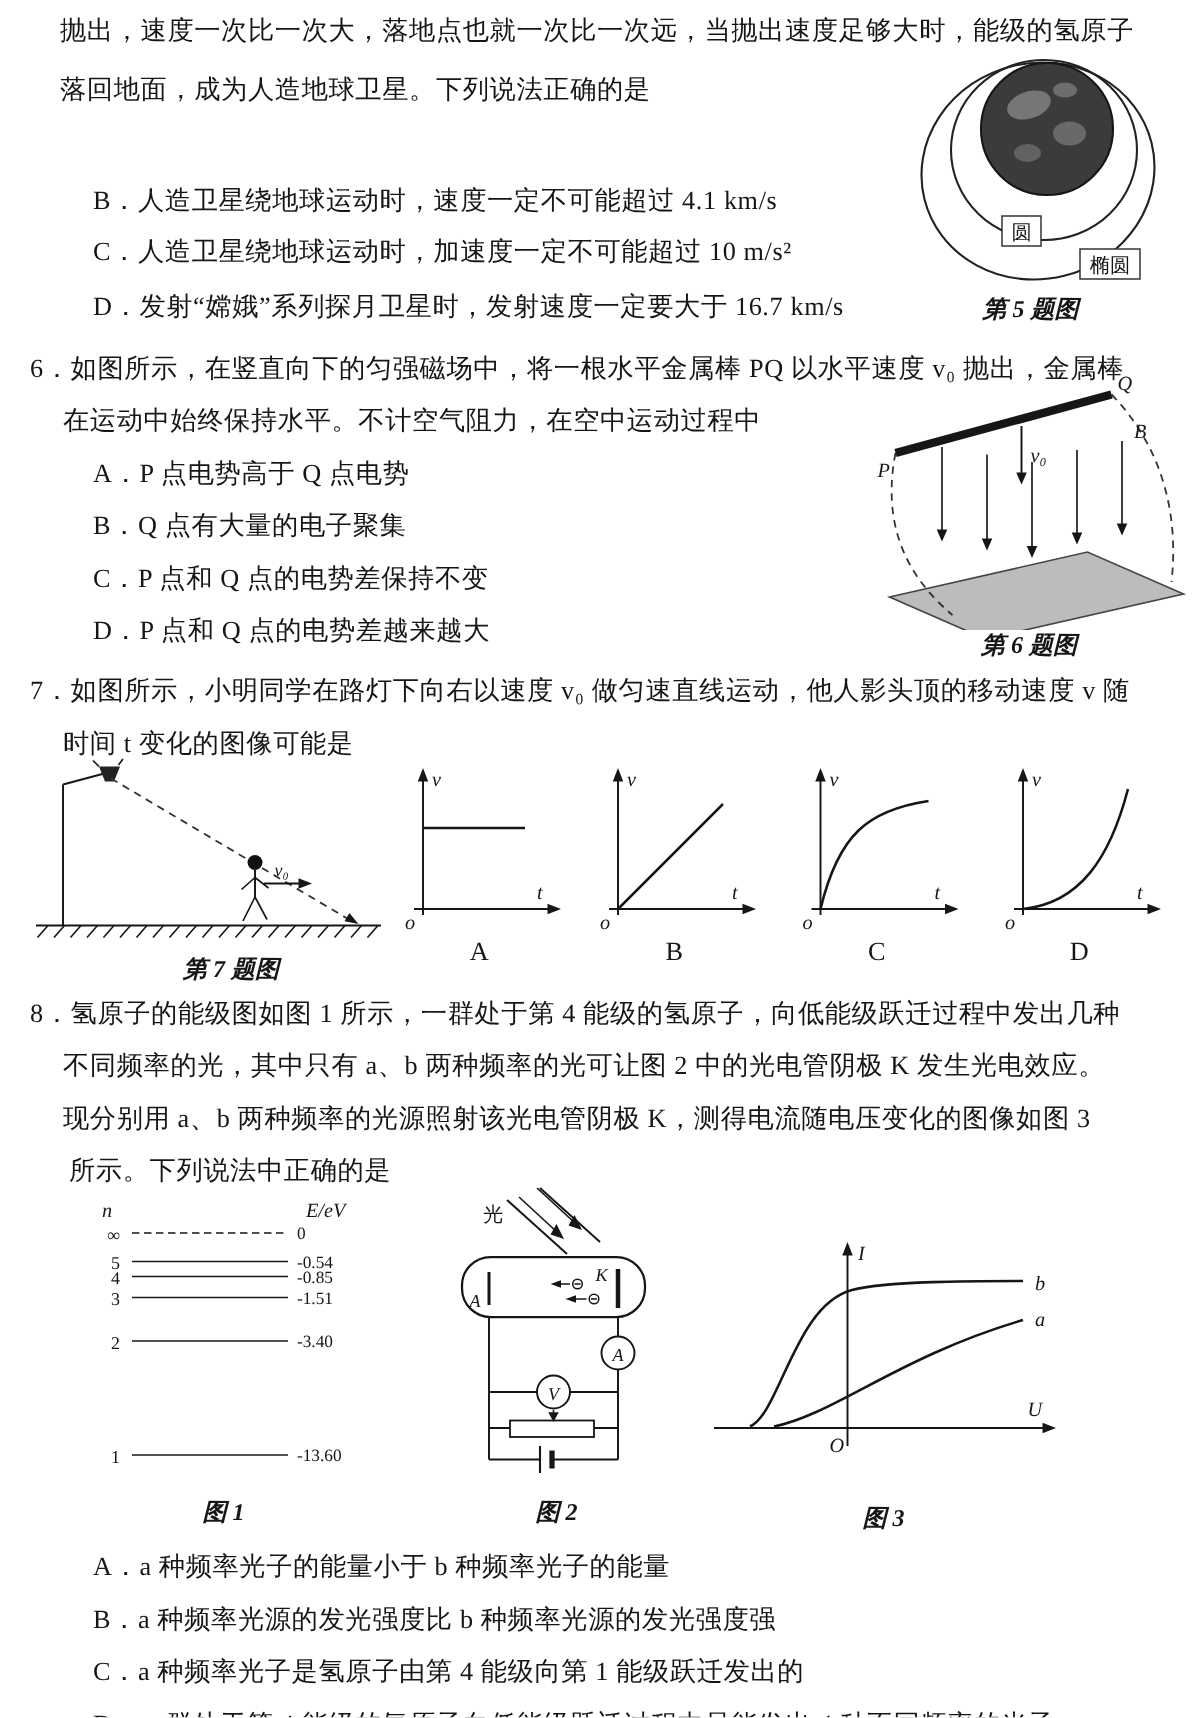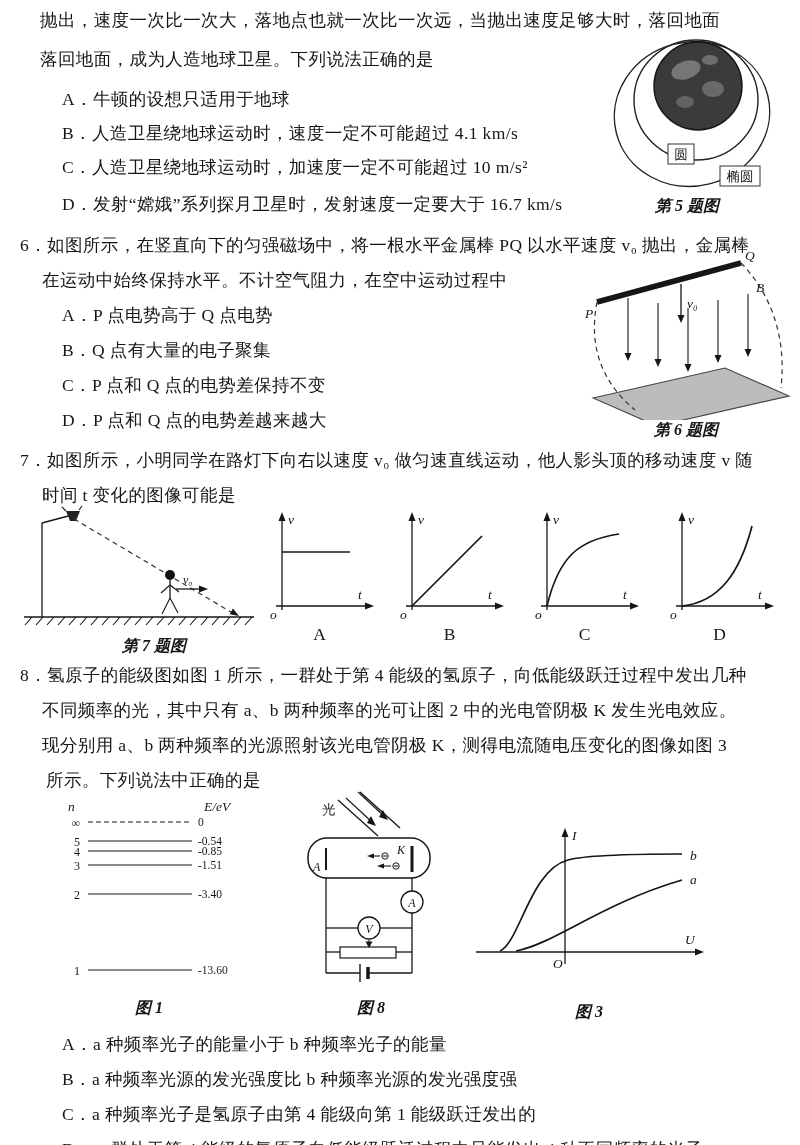--- a/index.html
+++ b/index.html
@@ -22,23 +22,22 @@
   .curve { stroke:#161616; stroke-width:1.7; fill:none; }
   .dash  { stroke:#333333; stroke-width:1.2; fill:none; stroke-dasharray:5 4; }
   .orbit { stroke:#222222; stroke-width:1.4; fill:none; }
   .ah    { fill:#161616; stroke:none; }
 </style>
 </head>
 <body>
 
 <div id="page">
 
-  <div class="t" style="left:40px; top:8px">抛出，速度一次比一次大，落地点也就一次比一次远，当抛出速度足够大时，落回地面</div>
+  <div class="t" style="left:40px; top:8px">抛出，速度一次比一次大，落地点也就一次比一次远，当抛出速度足够大时，能级的氢原子</div>
   <div class="t" style="left:40px; top:47px">落回地面，成为人造地球卫星。下列说法正确的是</div>
-  <div class="t" style="left:62px; top:87px">A．牛顿的设想只适用于地球</div>
   <div class="t" style="left:62px; top:121px">B．人造卫星绕地球运动时，速度一定不可能超过 4.1 km/s</div>
   <div class="t" style="left:62px; top:155px">C．人造卫星绕地球运动时，加速度一定不可能超过 10 m/s²</div>
   <div class="t" style="left:62px; top:192px">D．发射“嫦娥”系列探月卫星时，发射速度一定要大于 16.7 km/s</div>
 
   <svg class="fig" style="left:612px; top:26px" width="170" height="170" viewBox="0 0 170 170">
     <ellipse class="orbit" cx="80" cy="88" rx="78" ry="72" transform="rotate(-14 80 88)"></ellipse>
     <ellipse class="orbit" cx="84" cy="74" rx="62" ry="60"></ellipse>
     <circle cx="86" cy="60" r="44" fill="#3b3b3b" stroke="#161616" stroke-width="1.4"></circle>
     <ellipse cx="74" cy="44" rx="15" ry="9" fill="#8b8b8b" opacity="0.75" transform="rotate(-18 74 44)"></ellipse>
     <ellipse cx="101" cy="63" rx="11" ry="8" fill="#7d7d7d" opacity="0.7"></ellipse>
@@ -217,21 +216,21 @@
     <rect x="52" y="157" width="56" height="11" fill="none" stroke="#161616" stroke-width="1.2"></rect>
     <line class="thin" x1="81" y1="150" x2="81" y2="156"></line>
     <polygon class="ah" points="81,158 77.5,151.5 84.5,151.5"></polygon>
     <line class="ln" x1="38" y1="162" x2="52" y2="162"></line>
     <line class="ln" x1="108" y1="162" x2="124" y2="162"></line>
     <line class="ln" x1="38" y1="183" x2="72" y2="183"></line>
     <line x1="72" y1="174" x2="72" y2="192" stroke="#161616" stroke-width="1.4"></line>
     <line x1="80" y1="177" x2="80" y2="189" stroke="#161616" stroke-width="3.5"></line>
     <line class="ln" x1="80" y1="183" x2="124" y2="183"></line>
   </svg>
-  <div class="cap" style="left:357px; top:998px">图 8</div>
+  <div class="cap" style="left:357px; top:998px">图 2</div>
 
   <svg class="fig" style="left:470px; top:816px" width="245" height="178" viewBox="0 0 245 178">
     <line class="ln" x1="6" y1="136" x2="228" y2="136"></line>
     <polygon class="ah" points="234,136 225,132.5 225,139.5"></polygon>
     <line class="ln" x1="95" y1="148" x2="95" y2="18"></line>
     <polygon class="ah" points="95,12 91.5,21 98.5,21"></polygon>
     <text x="102" y="24" class="svt it">I</text>
     <text x="215" y="128" class="svt it">U</text>
     <text x="83" y="152" class="svt it">O</text>
     <path class="curve" d="M30,135 C 50,126 60,54 98,44 C 120,38 180,38 212,38"></path>

